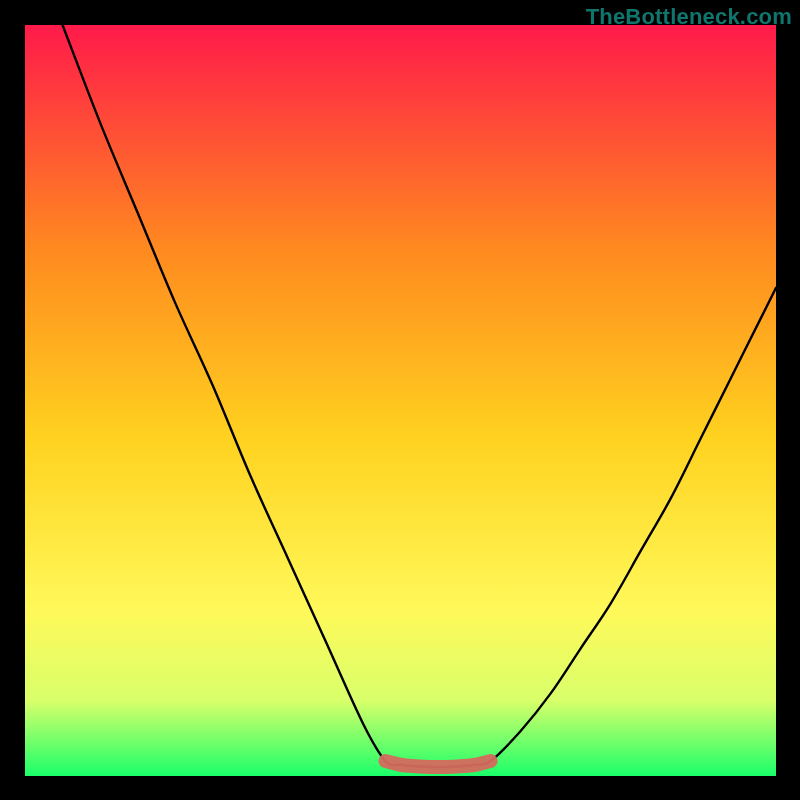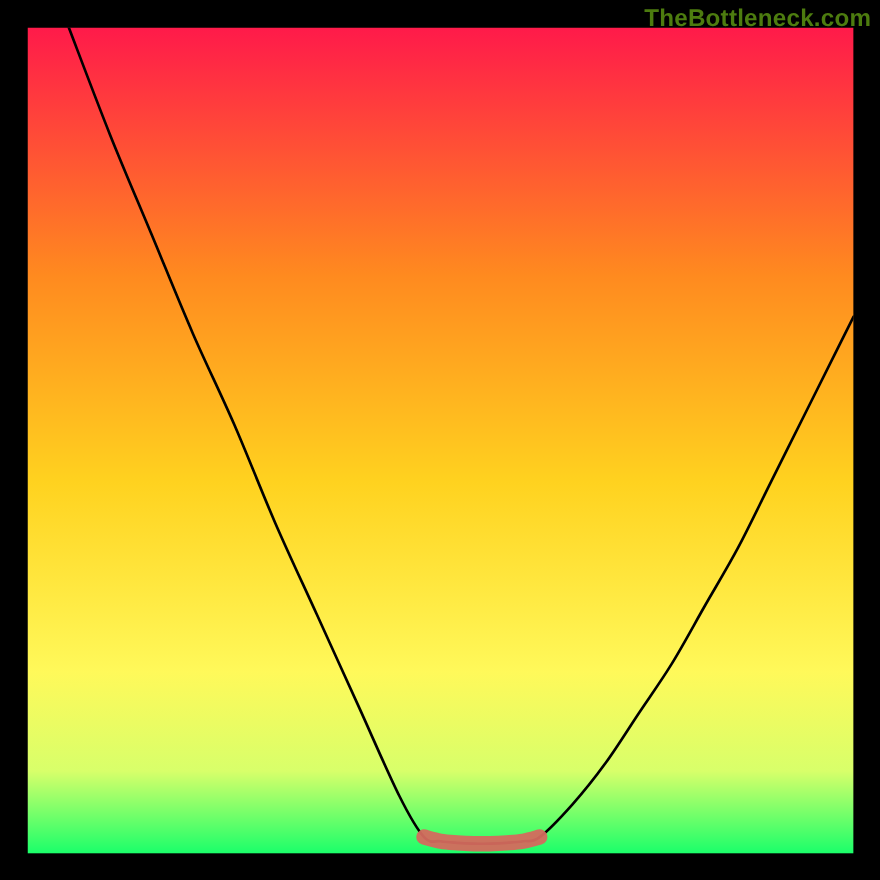--- a/index.html
+++ b/index.html
@@ -23,21 +23,21 @@
     position: absolute;
     left: 0;
     top: 0;
     width: 751px;
     height: 751px;
   }
   .watermark {
     position: absolute;
     top: 4px;
     right: 8px;
-    color: #4d7c0f;
+    color: #0f766e;
     font-size: 22px;
     font-weight: 600;
     letter-spacing: 0.2px;
     user-select: none;
     pointer-events: none;
   }
 </style>
 </head>
 <body>
 

